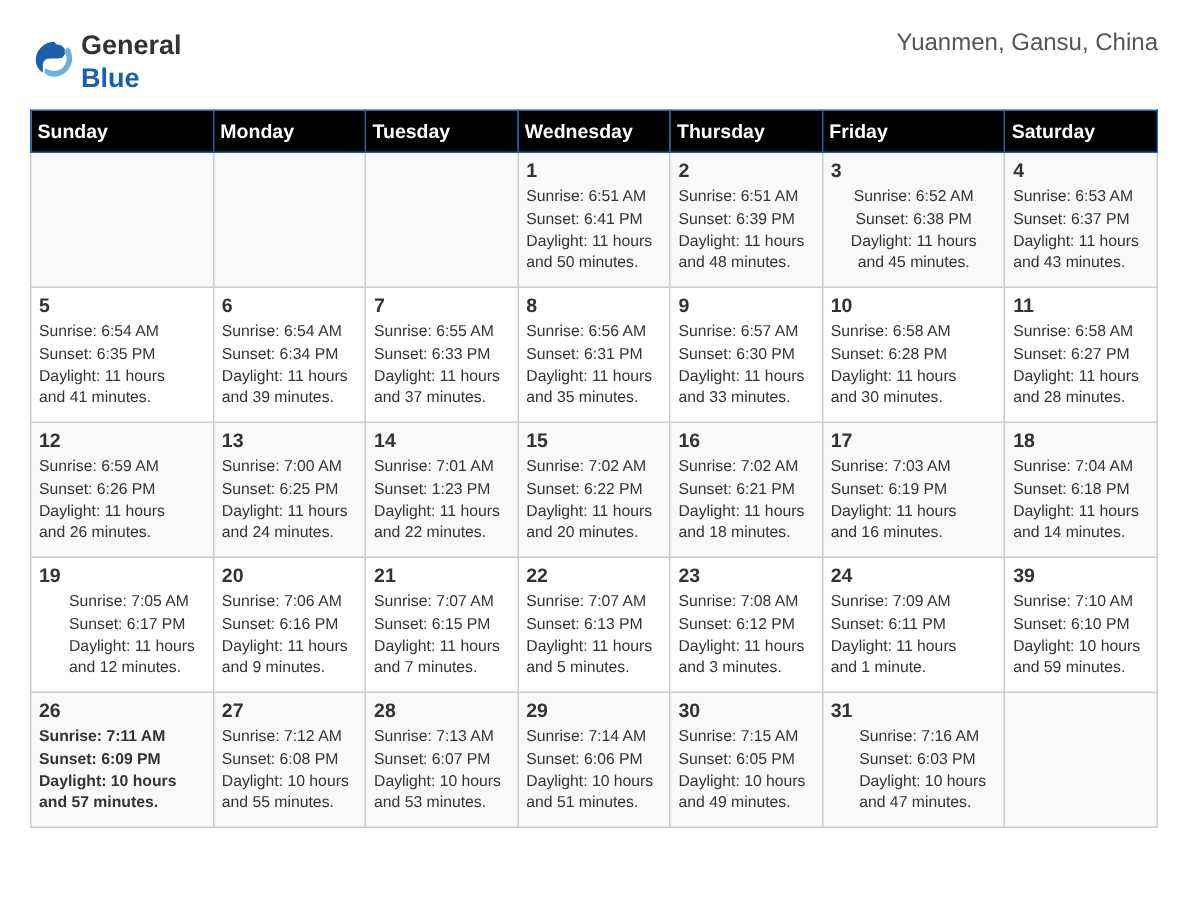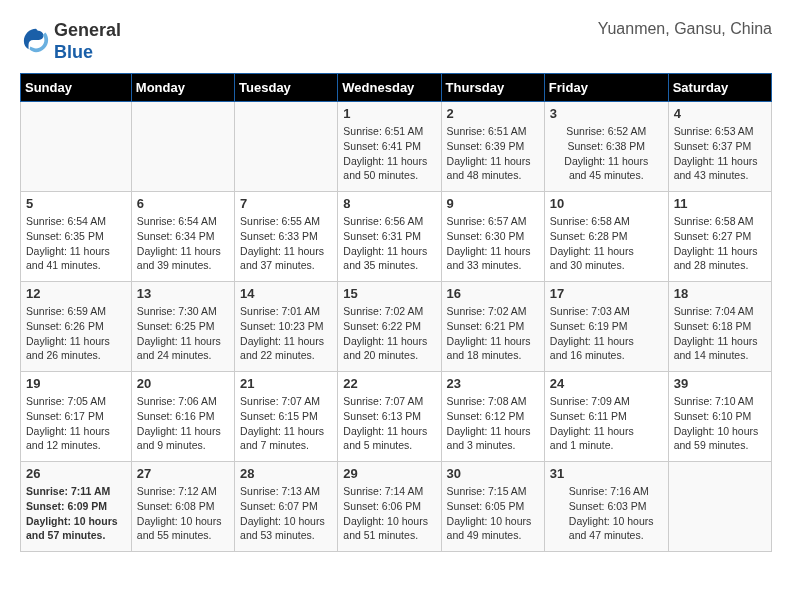--- a/index.html
+++ b/index.html
@@ -212,29 +212,29 @@
       <tr>
         <td>
           <span class="day-number">12</span>
           <div class="day-info" style="white-space: pre-line;">Sunrise: 6:59 AM
 Sunset: 6:26 PM
 Daylight: 11 hours
 and 26 minutes.</div>
         </td>
         <td>
           <span class="day-number">13</span>
-          <div class="day-info" style="white-space: pre-line;">Sunrise: 7:30 AM
+          <div class="day-info" style="white-space: pre-line;">Sunrise: 7:00 AM
 Sunset: 6:25 PM
 Daylight: 11 hours
 and 24 minutes.</div>
         </td>
         <td>
           <span class="day-number">14</span>
           <div class="day-info" style="white-space: pre-line;">Sunrise: 7:01 AM
-Sunset: 10:23 PM
+Sunset: 1:23 PM
 Daylight: 11 hours
 and 22 minutes.</div>
         </td>
         <td>
           <span class="day-number">15</span>
           <div class="day-info" style="white-space: pre-line;">Sunrise: 7:02 AM
 Sunset: 6:22 PM
 Daylight: 11 hours
 and 20 minutes.</div>
         </td>
@@ -256,21 +256,21 @@
           <span class="day-number">18</span>
           <div class="day-info" style="white-space: pre-line;">Sunrise: 7:04 AM
 Sunset: 6:18 PM
 Daylight: 11 hours
 and 14 minutes.</div>
         </td>
       </tr>
       <tr>
         <td>
           <span class="day-number">19</span>
-          <div class="day-info" style="white-space: pre-line;">Sunrise: 7:05 AM
+          <div class="day-info" style="white-space: pre-line; margin-left: 20px;">Sunrise: 7:05 AM
 Sunset: 6:17 PM
 Daylight: 11 hours
 and 12 minutes.</div>
         </td>
         <td>
           <span class="day-number">20</span>
           <div class="day-info" style="white-space: pre-line;">Sunrise: 7:06 AM
 Sunset: 6:16 PM
 Daylight: 11 hours
 and 9 minutes.</div>

